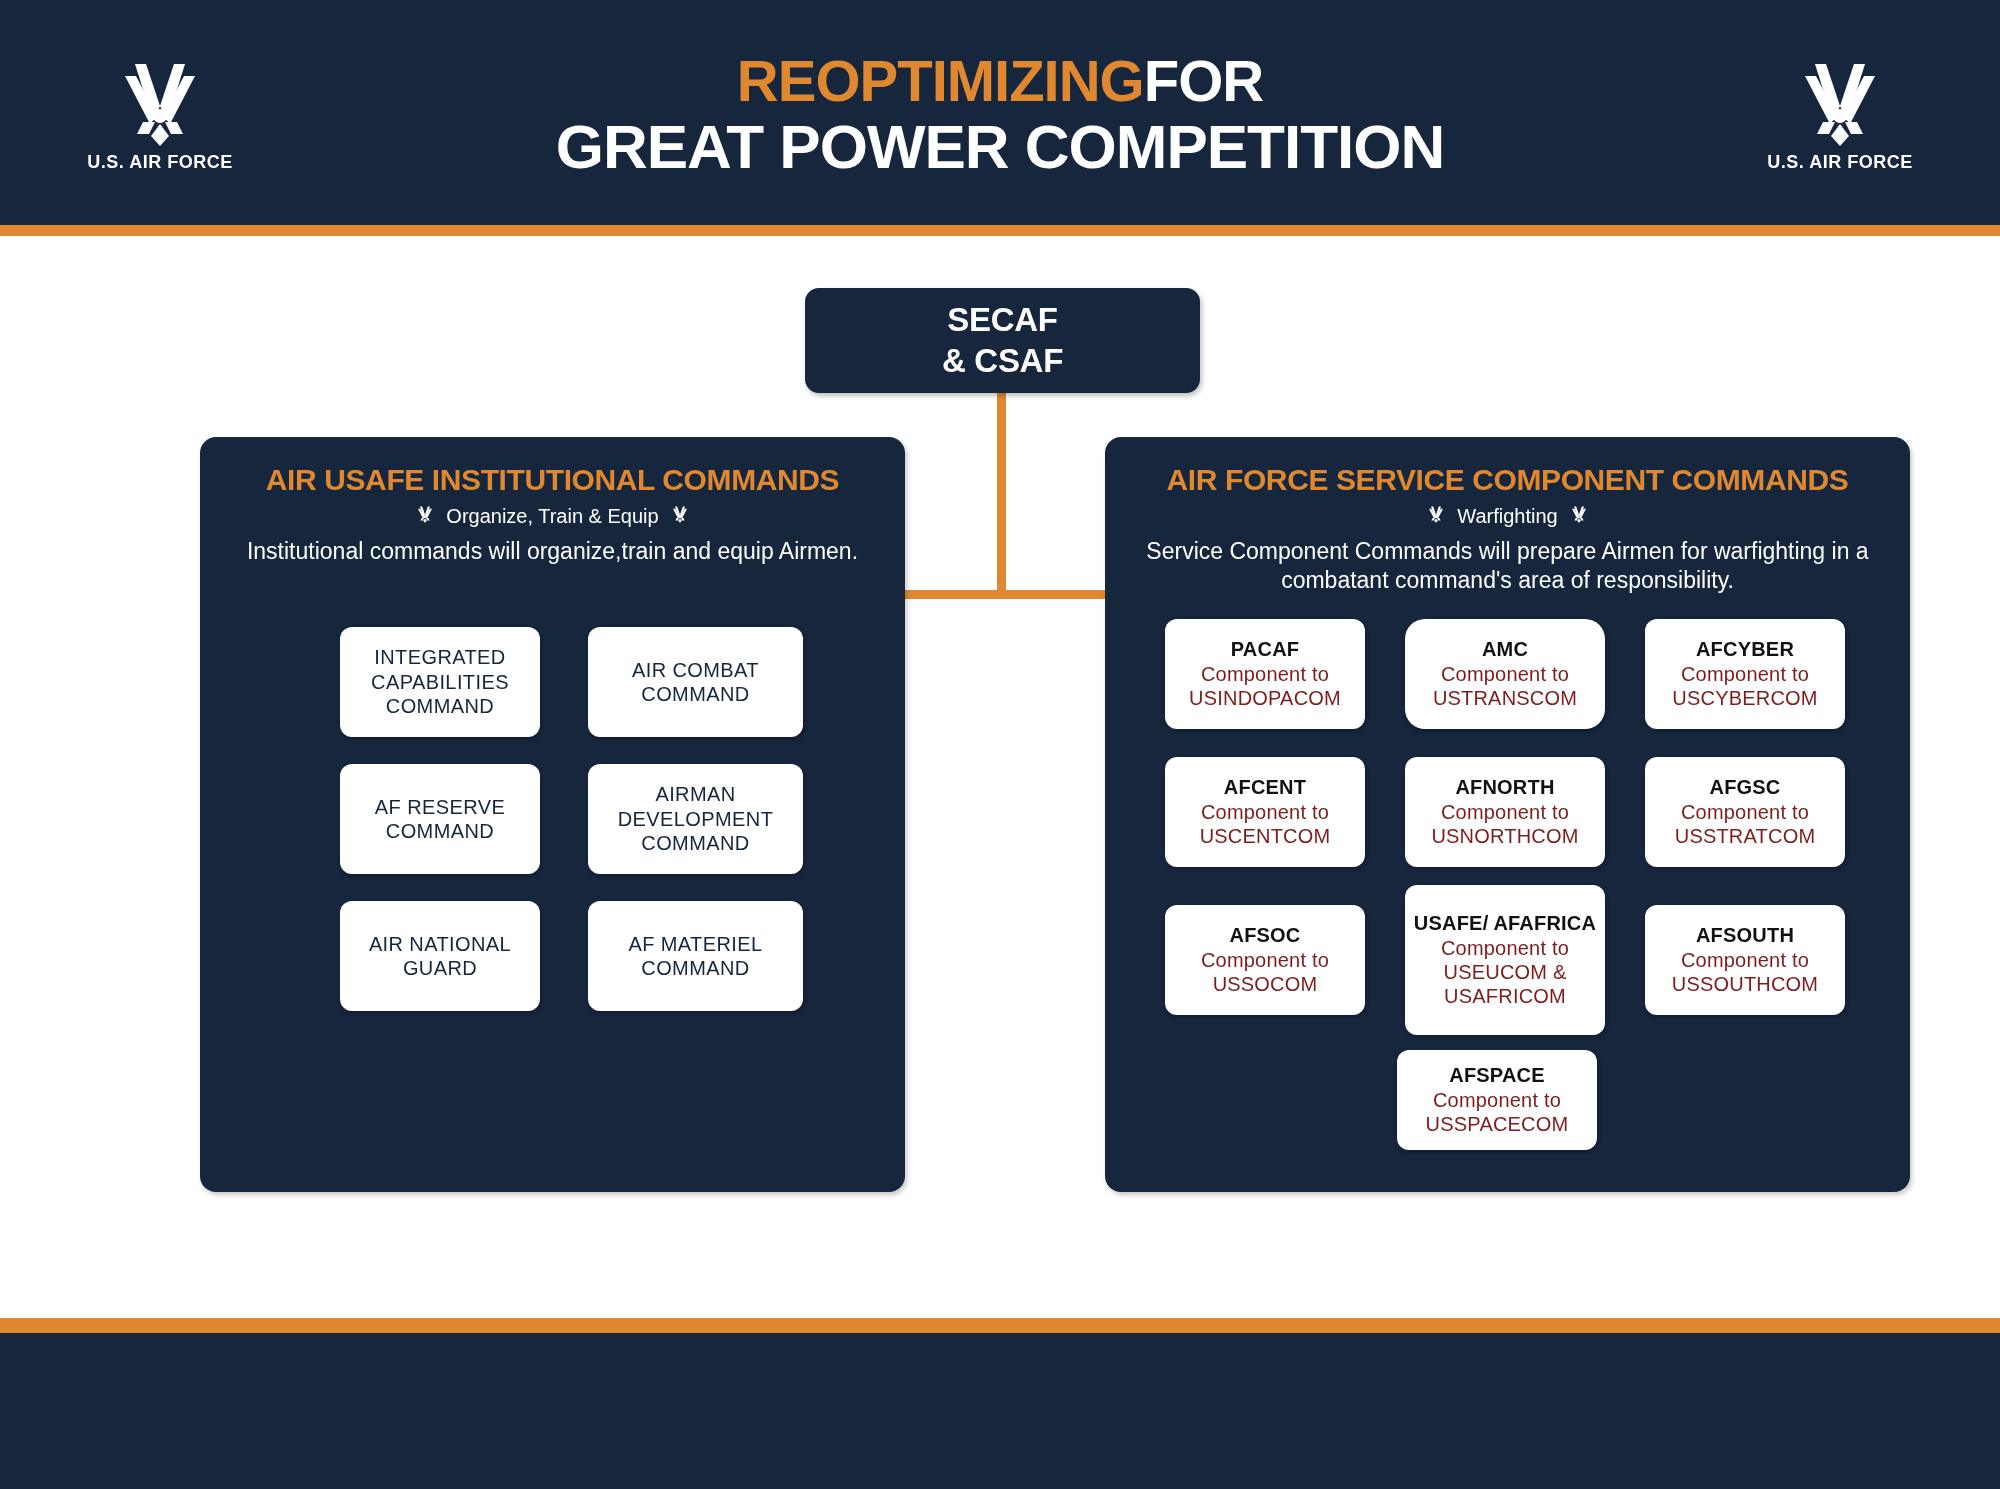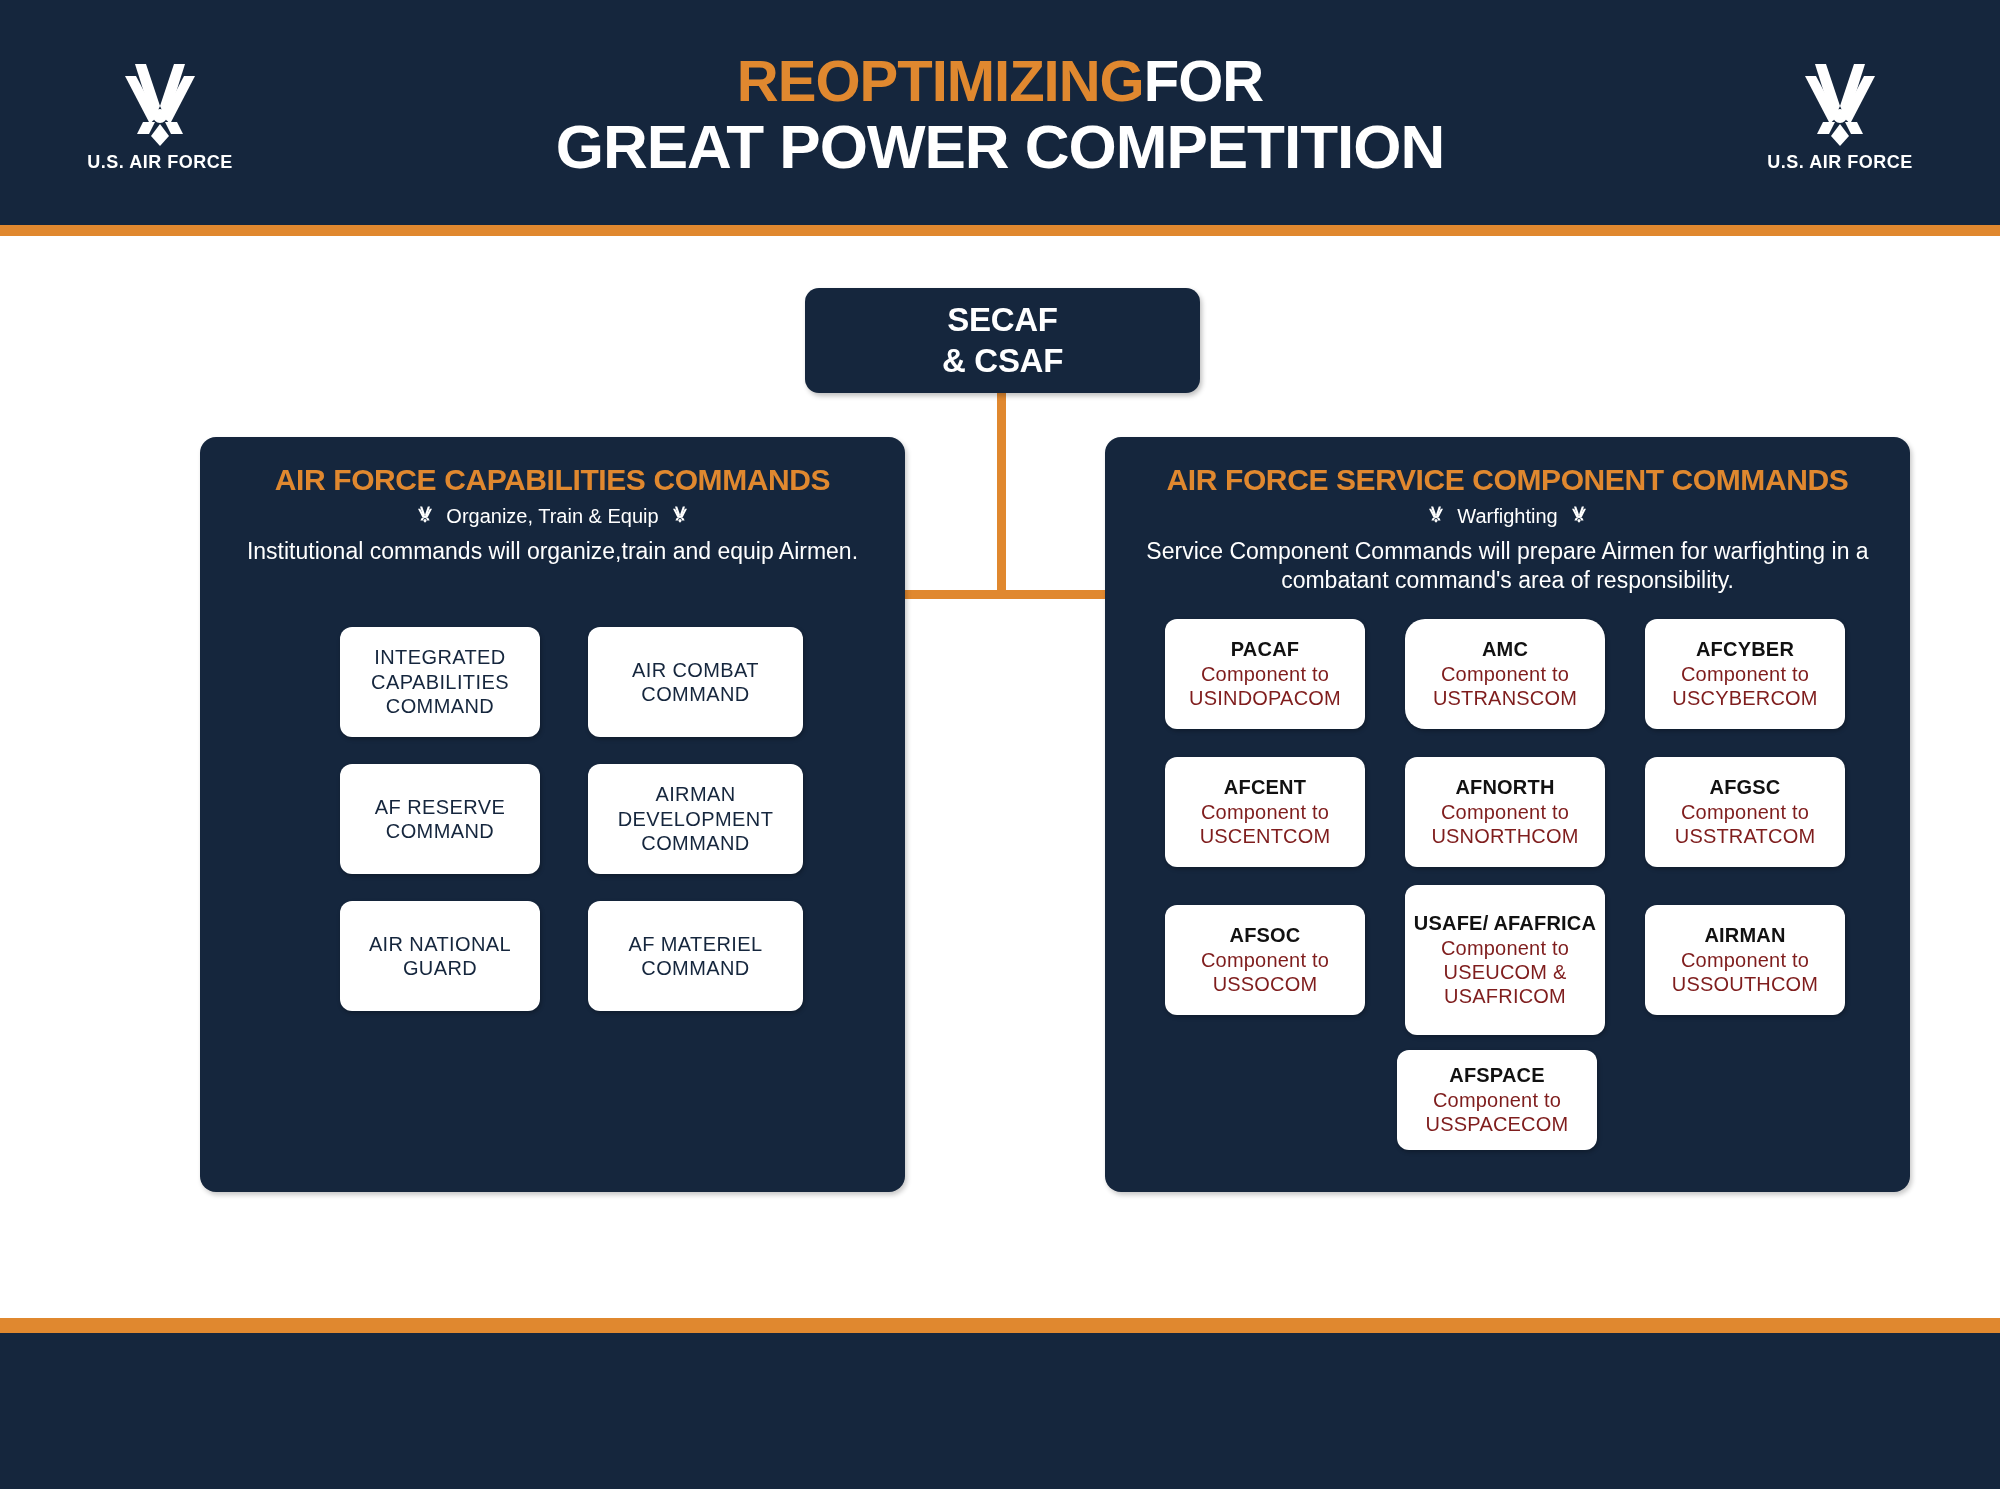--- a/index.html
+++ b/index.html
@@ -189,21 +189,21 @@
   <div class="ln" style="left:1827px;top:971px;width:44px;height:9px;"></div>
 
   <div class="secaf">
     <div class="secaf-text">
       <div>SECAF</div>
       <div>&amp; CSAF</div>
     </div>
   </div>
 
   <div class="panel panel-left">
-    <div class="panel-title">AIR FORCE CAPABILITIES COMMANDS</div>
+    <div class="panel-title">AIR USAFE INSTITUTIONAL COMMANDS</div>
     <div class="panel-sub">
       <span class="mini-wing">
         <svg width="22" height="18" viewBox="0 0 110 88">
             <g fill="#ffffff">
           <path d="M30 6 L41 6 L55 48 L48 63 Z"></path>
               <path d="M20 18 L31 18 L52 58 L45 66 Z"></path>
           <path d="M80 6 L69 6 L55 48 L62 63 Z"></path>
               <path d="M90 18 L79 18 L58 58 L65 66 Z"></path>
           <circle cx="55" cy="58" r="7"></circle>
               <path d="M38 64 L50 64 L44 76 L32 76 Z"></path>
@@ -313,21 +313,21 @@
 
     <div class="card" style="left:60px;top:468px;width:200px;height:110px;">
       <div class="card-name">AFSOC</div>
       <div class="card-comp">Component to USSOCOM</div>
     </div>
     <div class="card" style="left:300px;top:448px;width:200px;height:150px;">
       <div class="card-name">USAFE/ AFAFRICA</div>
       <div class="card-comp">Component to USEUCOM &amp; USAFRICOM</div>
     </div>
     <div class="card" style="left:540px;top:468px;width:200px;height:110px;">
-      <div class="card-name">AIRMAN</div>
+      <div class="card-name">AFSOUTH</div>
       <div class="card-comp">Component to USSOUTHCOM</div>
     </div>
 
     <div class="card" style="left:292px;top:613px;width:200px;height:100px;">
       <div class="card-name">AFSPACE</div>
       <div class="card-comp">Component to USSPACECOM</div>
     </div>
   </div>
 
   <div class="footer-rule"></div>

